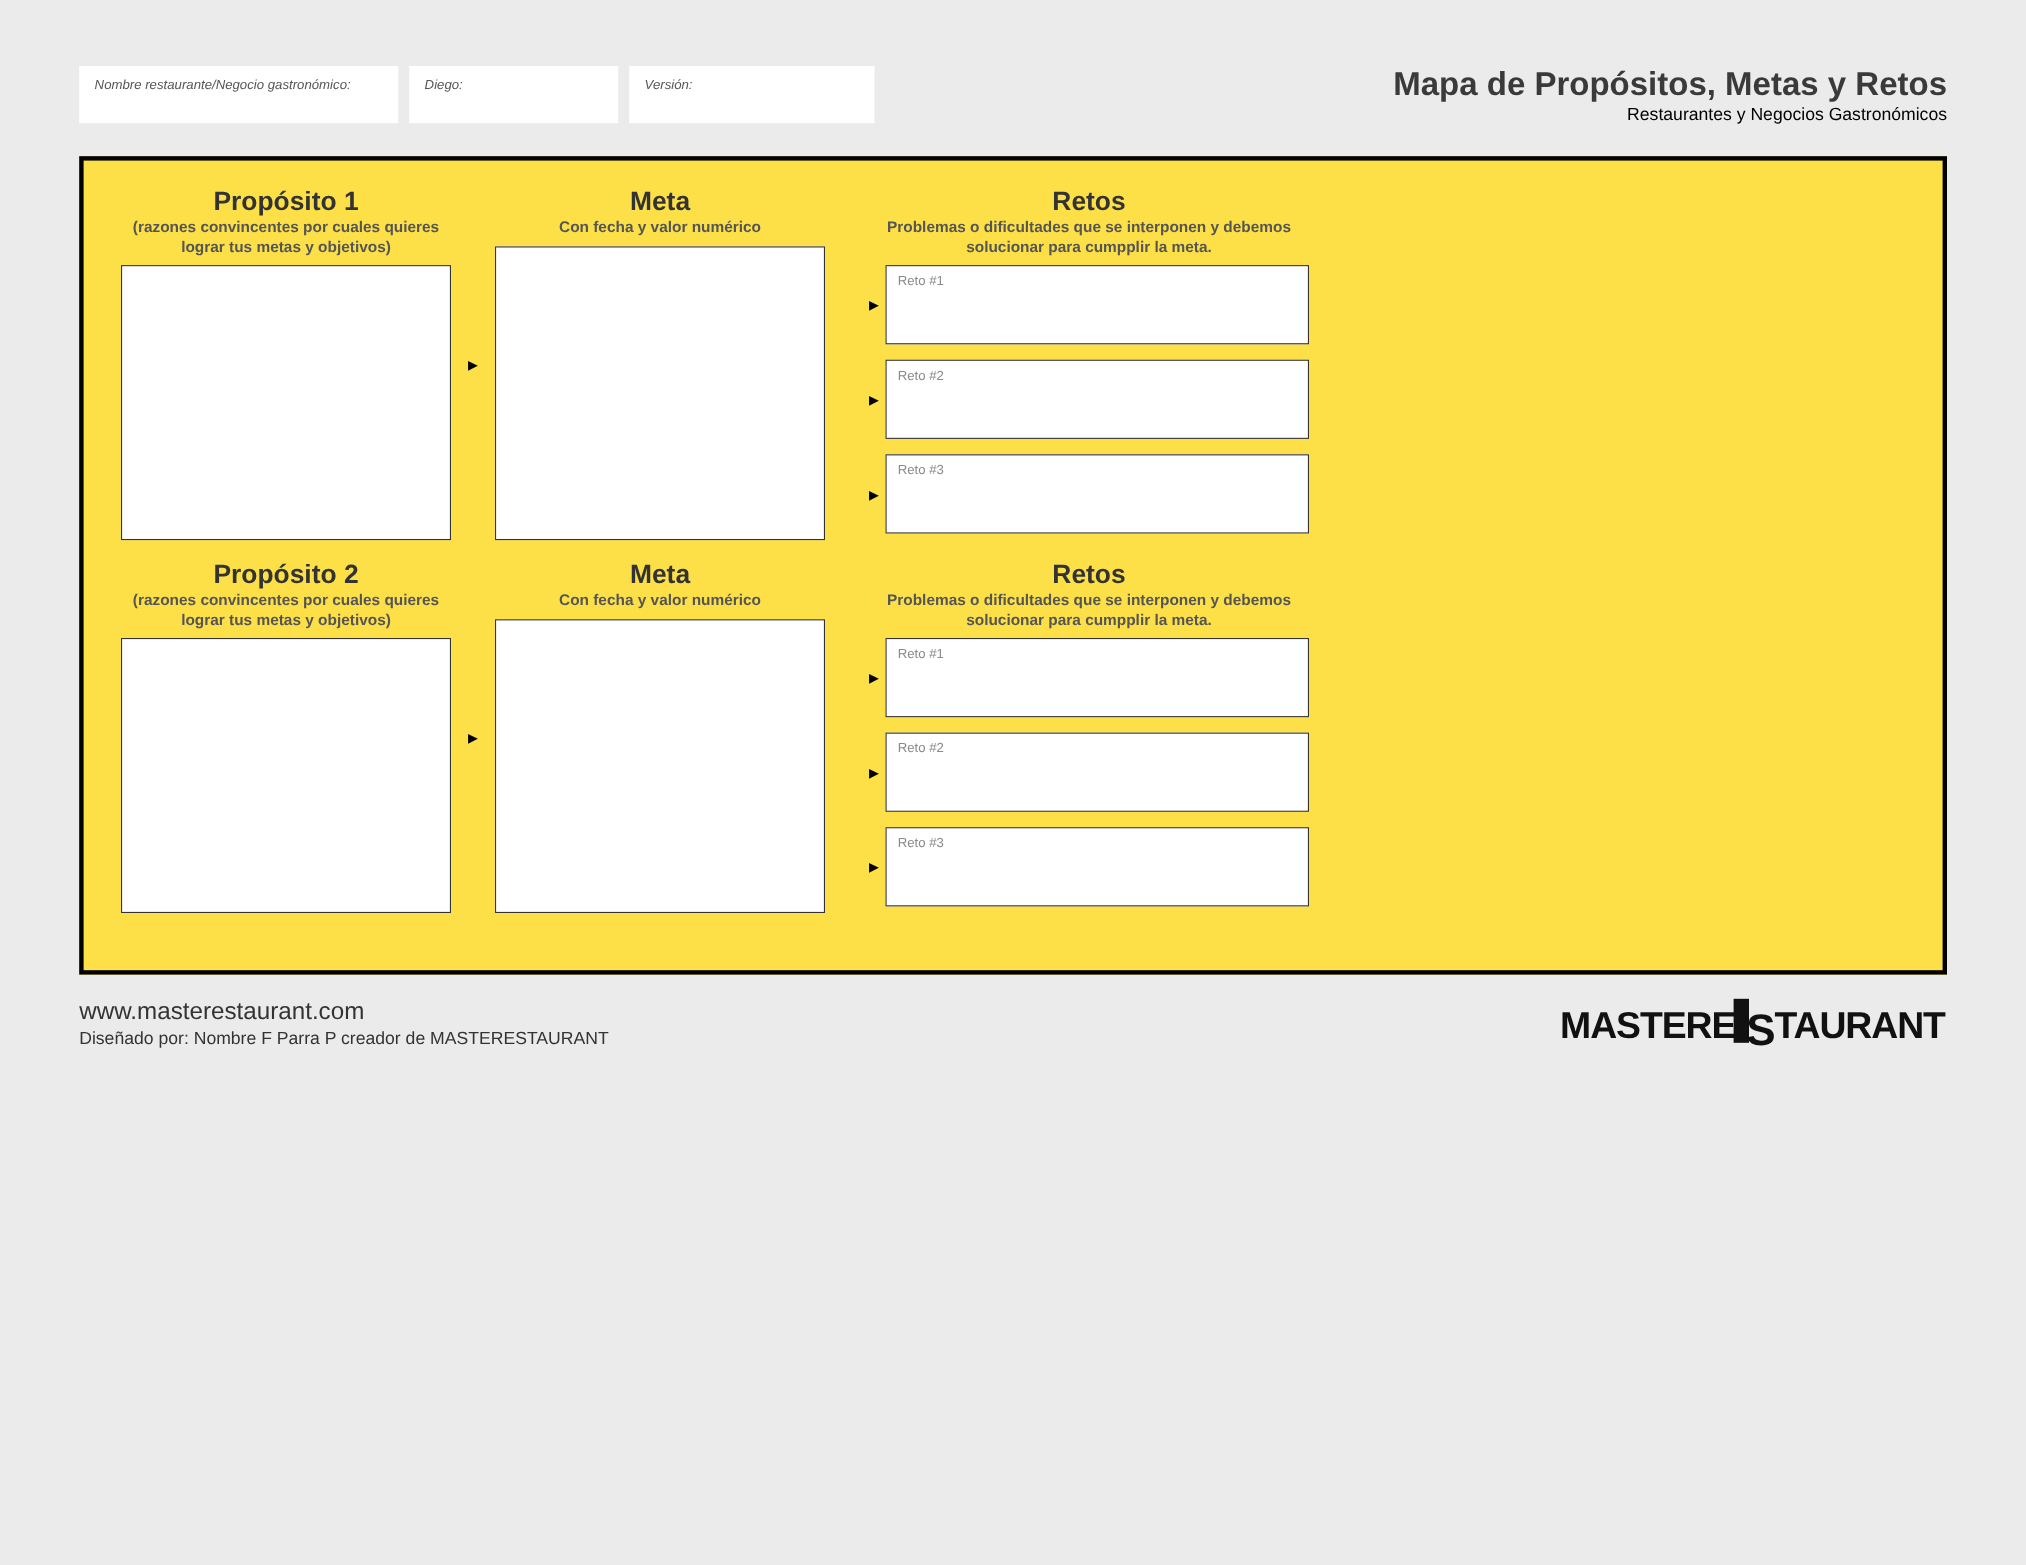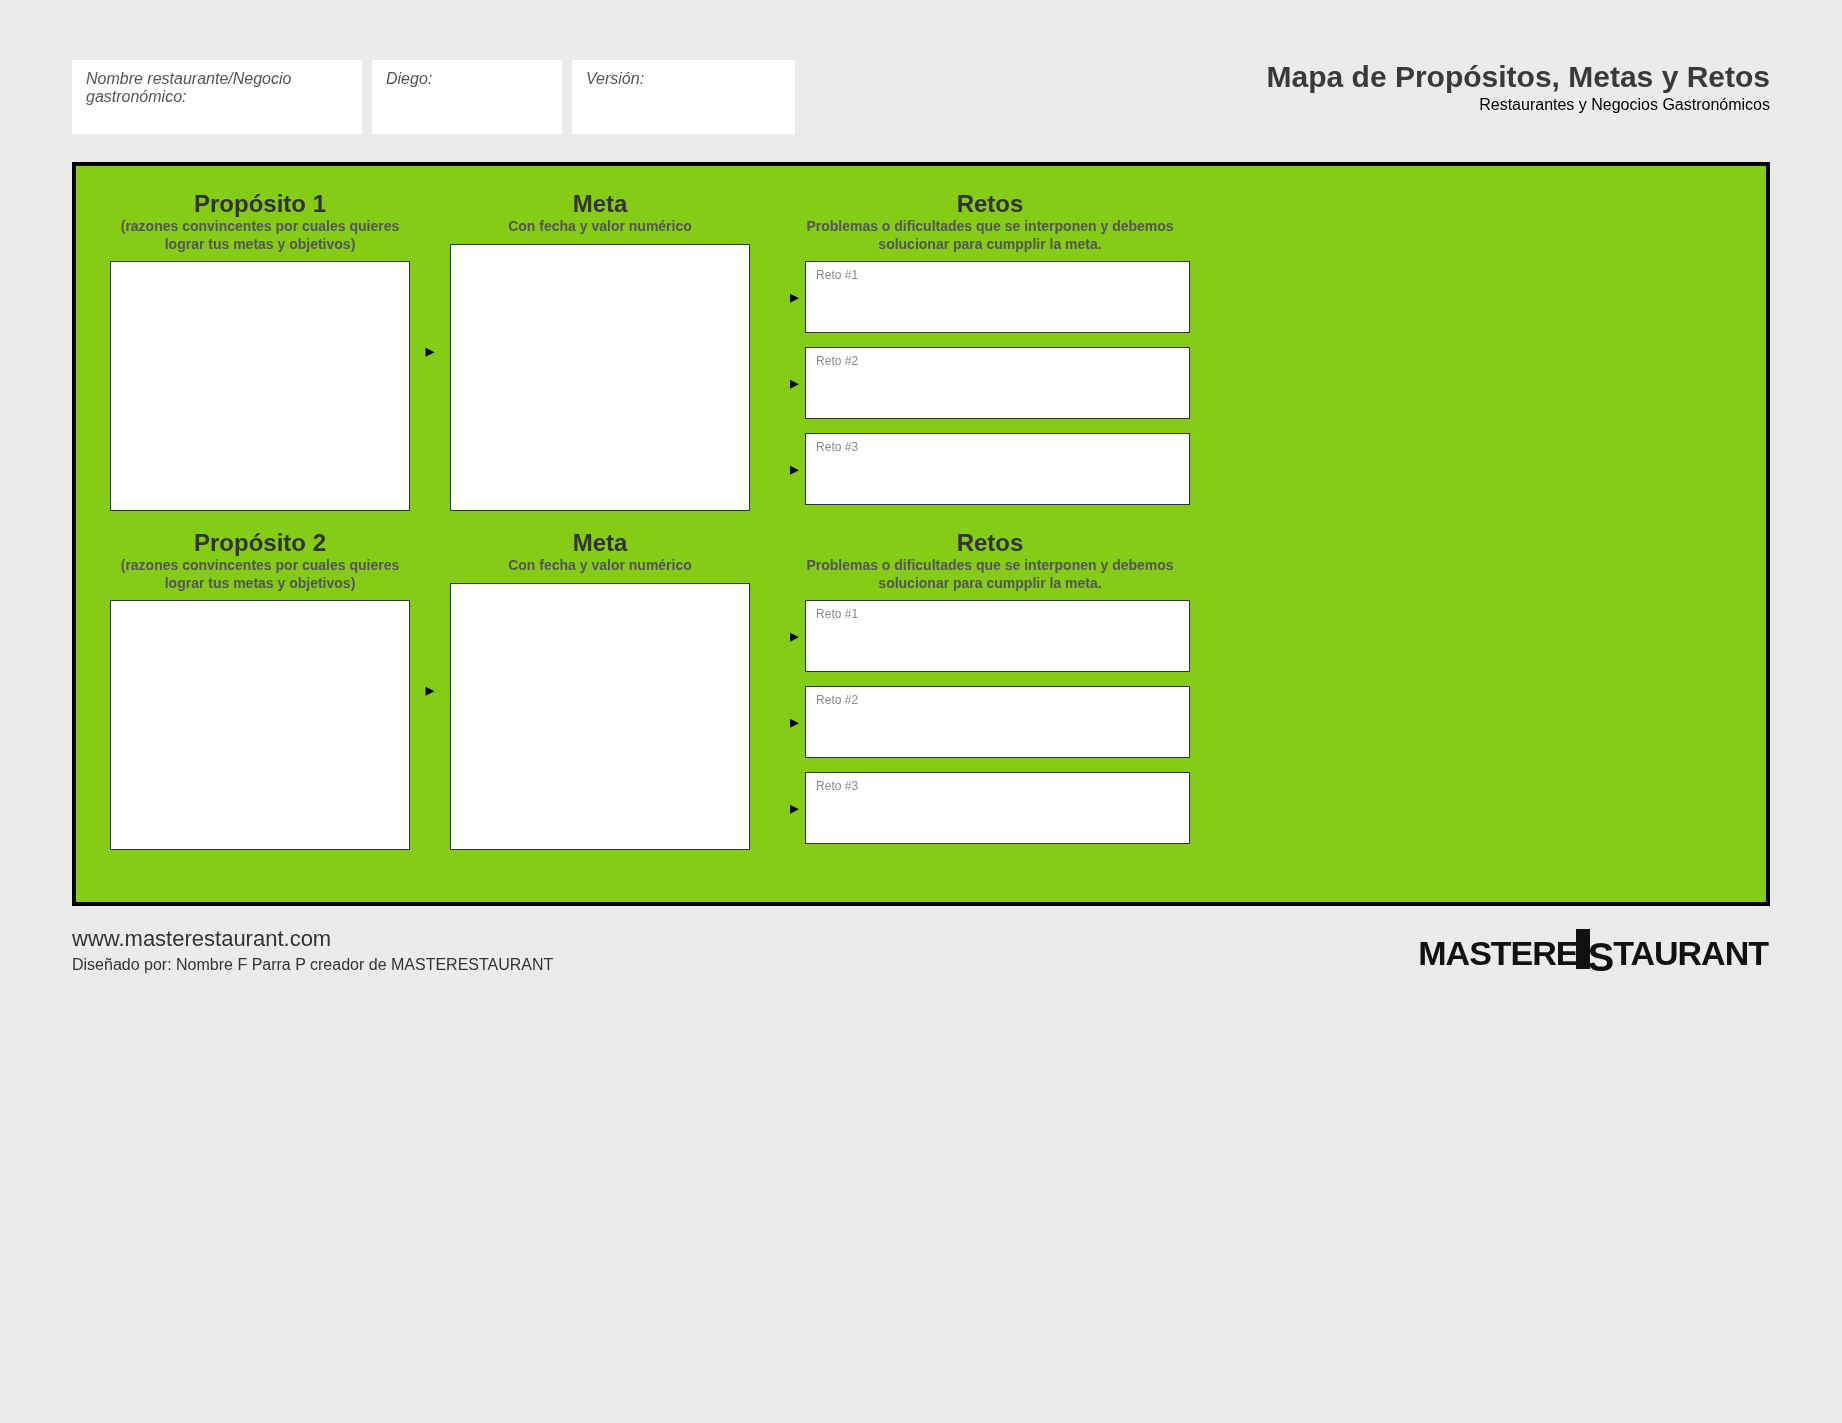--- a/index.html
+++ b/index.html
@@ -19,42 +19,42 @@
     margin-bottom: 28px;
   }
   .meta-fields {
     display: flex;
     gap: 10px;
   }
   .meta-field {
     background: #ffffff;
     padding: 10px 14px 28px 14px;
     font-style: italic;
-    font-size: 16px;
+    font-size: 12px;
     color: #555;
   }
   .meta-field.name { width: 290px; }
   .meta-field.date { width: 190px; }
   .meta-field.version { width: 223px; }
 
   .title-block { text-align: right; }
   .title-block h1 {
     font-size: 30px;
     font-weight: 700;
     color: #3a3a3a;
   }
   .title-block .sub {
     font-size: 16px;
     color: #000000;
     margin-top: 2px;
   }
 
   
   .canvas {
-    background: #84cc16;
+    background: #fde047;
     border: 4px solid #000000;
     padding: 24px 34px 34px 34px;
   }
 
   .section {
     display: flex;
     align-items: stretch;
     margin-bottom: 18px;
   }
 

